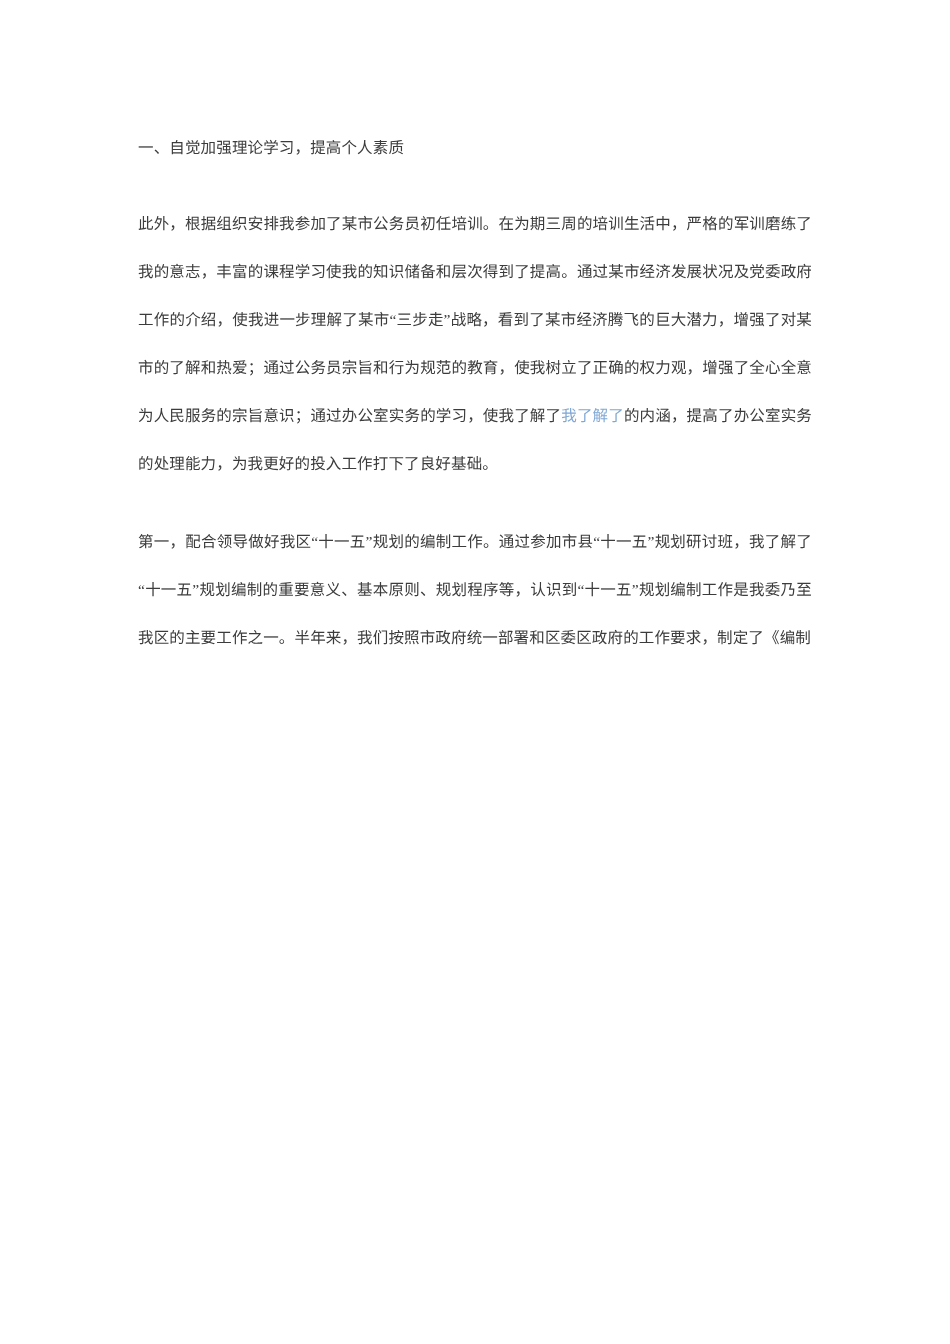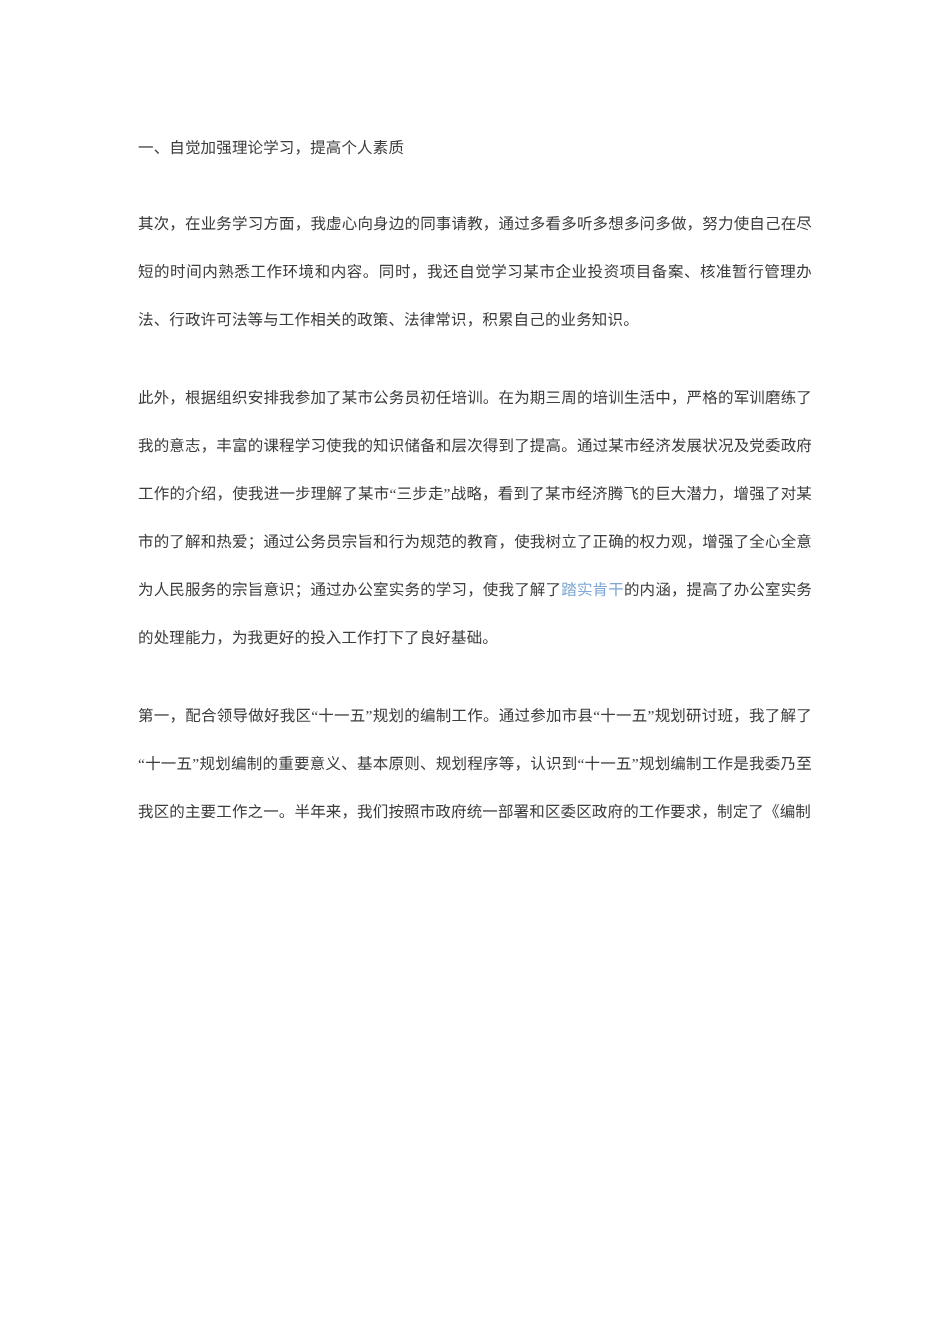--- a/index.html
+++ b/index.html
@@ -48,17 +48,16 @@
     text-decoration: none;
     cursor: pointer;
   }
 </style>
 </head>
 <body>
 
 <div class="page">
   <div class="doc-body">
       <p class="para heading"><span>一、自觉加强理论学习，提高个人素质</span></p>
-      <p class="para"><span>其次，在业务学习方面，我虚心向身边的同事请教，通过多看多听多想多问多做，努力使自己在尽短的时间内熟悉工作环境和内容。同时，我还自觉学习某市企业投资项目备案、核准暂行管理办法、行政许可法等与工作相关的政策、法律常识，积累自己的业务知识。</span></p>
-      <p class="para"><span>此外，根据组织安排我参加了某市公务员初任培训。在为期三周的培训生活中，严格的军训磨练了我的意志，丰富的课程学习使我的知识储备和层次得到了提高。通过某市经济发展状况及党委政府工作的介绍，使我进一步理解了某市“三步走”战略，看到了某市经济腾飞的巨大潜力，增强了对某市的了解和热爱；通过公务员宗旨和行为规范的教育，使我树立了正确的权力观，增强了全心全意为人民服务的宗旨意识；通过办公室实务的学习，使我了解了</span><a class="link" href="#">踏实肯干</a><span>的内涵，提高了办公室实务的处理能力，为我更好的投入工作打下了良好基础。</span></p>
+      <p class="para"><span>此外，根据组织安排我参加了某市公务员初任培训。在为期三周的培训生活中，严格的军训磨练了我的意志，丰富的课程学习使我的知识储备和层次得到了提高。通过某市经济发展状况及党委政府工作的介绍，使我进一步理解了某市“三步走”战略，看到了某市经济腾飞的巨大潜力，增强了对某市的了解和热爱；通过公务员宗旨和行为规范的教育，使我树立了正确的权力观，增强了全心全意为人民服务的宗旨意识；通过办公室实务的学习，使我了解了</span><a class="link" href="#">我了解了</a><span>的内涵，提高了办公室实务的处理能力，为我更好的投入工作打下了良好基础。</span></p>
       <p class="para last"><span>第一，配合领导做好我区“十一五”规划的编制工作。通过参加市县“十一五”规划研讨班，我了解了“十一五”规划编制的重要意义、基本原则、规划程序等，认识到“十一五”规划编制工作是我委乃至我区的主要工作之一。半年来，我们按照市政府统一部署和区委区政府的工作要求，制定了《编制</span></p>
     </div>
 </div>
 
 </body></html>

